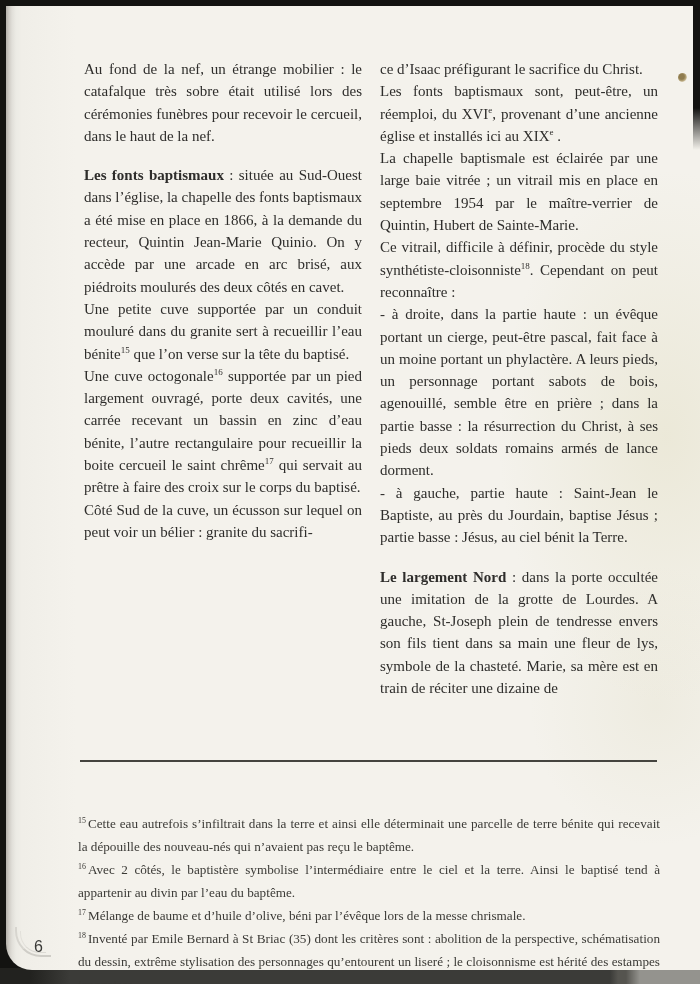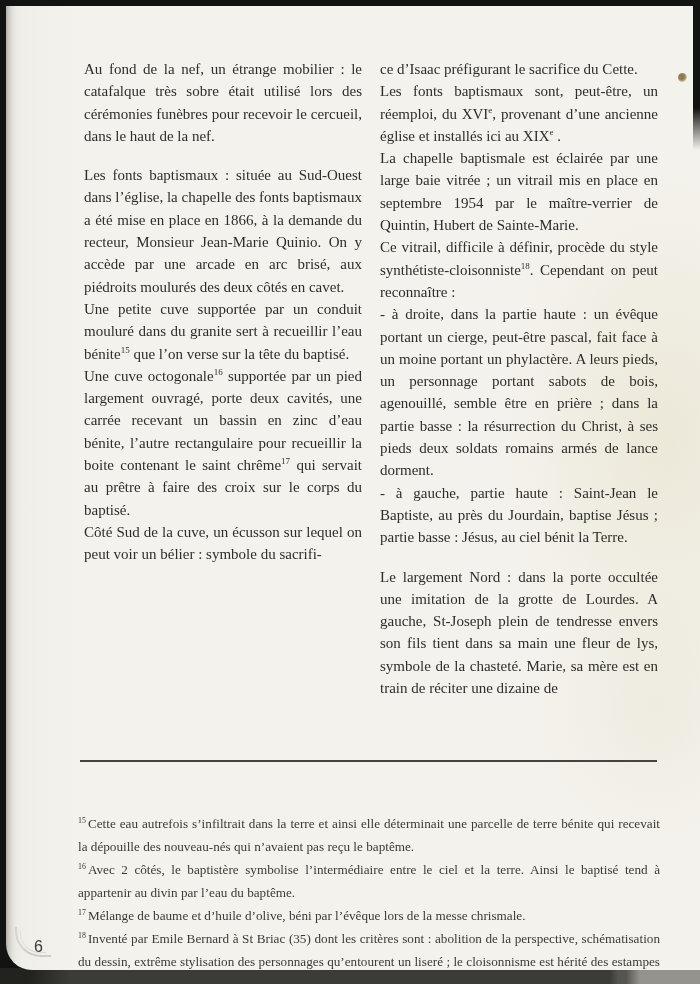--- a/index.html
+++ b/index.html
@@ -40,21 +40,21 @@
     background:radial-gradient(circle at 40% 40%, #8f7c4f 0 35%, #bcab80 60%, rgba(188,171,128,0) 78%);
   }
   .col {
     position:absolute; top:58px; width:278px; z-index:4;
     color:#2e2d2b; font-size:15px; line-height:22.3px; text-align:justify;
   }
   .col-left  { left:84px; }
   .col-right { left:380px; }
   .para { margin:0; }
   .para.gap { margin-top:17px; }
-  .b { font-weight:normal; }
+  .b { font-weight:bold; }
   sup { font-size:0.6em; vertical-align:super; line-height:0; }
   .fn-rule {
     position:absolute; left:80px; top:760px; width:577px; height:2px;
     background:#45443f; z-index:4;
   }
   .footnotes {
     position:absolute; left:78px; top:812px; width:582px; z-index:4;
     font-size:13.2px; line-height:23px; color:#3b3a36;
     text-align:justify;
   }
@@ -71,27 +71,27 @@
   <div class="bottom-bar"></div>
   <div class="page">
     <div class="arc1"></div>
     <div class="arc2"></div>
   </div>
   <div class="edge-right-top"></div>
   <div class="speck"></div>
 
   <div class="col col-left">
       <p class="para"><span>Au fond de la nef, un étrange mobilier : le catafalque très sobre était utilisé lors des cérémonies funèbres pour recevoir le cercueil, dans le haut de la nef.</span></p>
-      <p class="para gap"><span class="b">Les fonts baptismaux</span><span> : située au Sud-Ouest dans l’église, la chapelle des fonts baptismaux a été mise en place en 1866, à la demande du recteur, Monsieur Jean-Marie Quinio. On y accède par une arcade en arc brisé, aux piédroits moulurés des deux côtés en cavet.</span></p>
+      <p class="para gap"><span class="b">Les fonts baptismaux</span><span> : située au Sud-Ouest dans l’église, la chapelle des fonts baptismaux a été mise en place en 1866, à la demande du recteur, Quintin Jean-Marie Quinio. On y accède par une arcade en arc brisé, aux piédroits moulurés des deux côtés en cavet.</span></p>
       <p class="para"><span>Une petite cuve supportée par un conduit mouluré dans du granite sert à recueillir l’eau bénite</span><sup>15</sup><span> que l’on verse sur la tête du baptisé.</span></p>
-      <p class="para"><span>Une cuve octogonale</span><sup>16</sup><span> supportée par un pied largement ouvragé, porte deux cavités, une carrée recevant un bassin en zinc d’eau bénite, l’autre rectangulaire pour recueillir la boite contenant le saint chrême</span><sup>17</sup><span> qui servait au prêtre à faire des croix sur le corps du baptisé.</span></p>
-      <p class="para"><span>Côté Sud de la cuve, un écusson sur lequel on peut voir un bélier : symbole du sacrifi-</span></p>
+      <p class="para"><span>Une cuve octogonale</span><sup>16</sup><span> supportée par un pied largement ouvragé, porte deux cavités, une carrée recevant un bassin en zinc d’eau bénite, l’autre rectangulaire pour recueillir la boite cercueil le saint chrême</span><sup>17</sup><span> qui servait au prêtre à faire des croix sur le corps du baptisé.</span></p>
+      <p class="para"><span>Côté Sud de la cuve, un écusson sur lequel on peut voir un bélier : granite du sacrifi-</span></p>
     </div>
   <div class="col col-right">
-      <p class="para"><span>ce d’Isaac préfigurant le sacrifice du Cette.</span></p>
+      <p class="para"><span>ce d’Isaac préfigurant le sacrifice du Christ.</span></p>
       <p class="para"><span>Les fonts baptismaux sont, peut-être, un réemploi, du XVI</span><sup>e</sup><span>, provenant d’une ancienne église et installés ici au XIX</span><sup>e</sup><span> .</span></p>
       <p class="para"><span>La chapelle baptismale est éclairée par une large baie vitrée ; un vitrail mis en place en septembre 1954 par le maître-verrier de Quintin, Hubert de Sainte-Marie.</span></p>
       <p class="para"><span>Ce vitrail, difficile à définir, procède du style synthétiste-cloisonniste</span><sup>18</sup><span>. Cependant on peut reconnaître :</span></p>
       <p class="para"><span>- à droite, dans la partie haute : un évêque portant un cierge, peut-être pascal, fait face à un moine portant un phylactère. A leurs pieds, un personnage portant sabots de bois, agenouillé, semble être en prière ; dans la partie basse : la résurrection du Christ, à ses pieds deux soldats romains armés de lance dorment.</span></p>
       <p class="para"><span>- à gauche, partie haute : Saint-Jean le Baptiste, au près du Jourdain, baptise Jésus ; partie basse : Jésus, au ciel bénit la Terre.</span></p>
       <p class="para gap"><span class="b">Le largement Nord</span><span> : dans la porte occultée une imitation de la grotte de Lourdes. A gauche, St-Joseph plein de tendresse envers son fils tient dans sa main une fleur de lys, symbole de la chasteté. Marie, sa mère est en train de réciter une dizaine de</span></p>
     </div>
 
   <div class="fn-rule"></div>
   <div class="footnotes">

